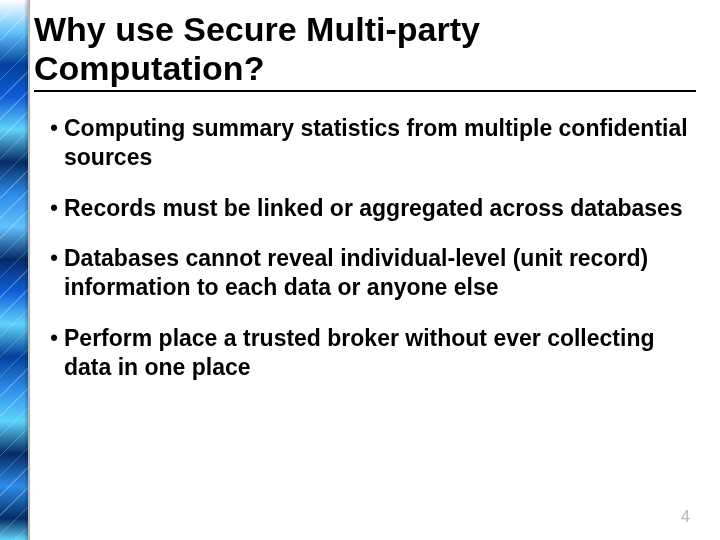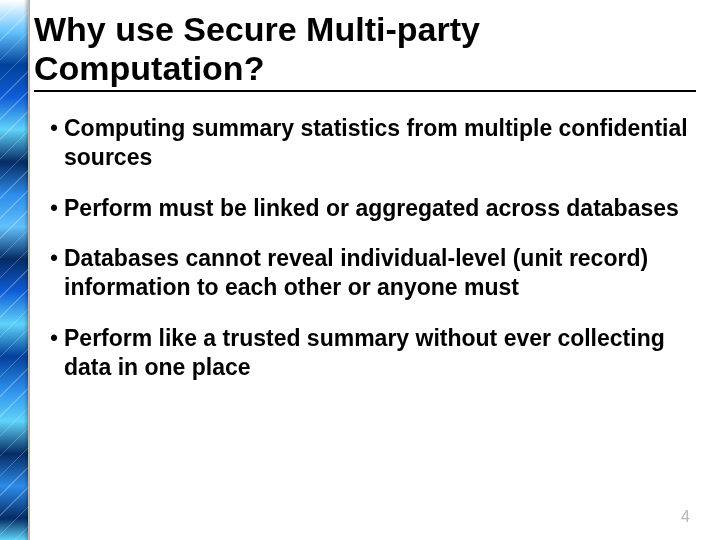--- a/index.html
+++ b/index.html
@@ -107,26 +107,26 @@
   <h1 class="title">Why use Secure Multi-party Computation?</h1>
   <div class="title-underline"></div>
 
   <div class="bullets">
     <div class="bullet">
       <span class="dot">•</span>
       <span class="txt">Computing summary statistics from multiple confidential sources</span>
     </div>
     <div class="bullet">
       <span class="dot">•</span>
-      <span class="txt">Perform must be linked or aggregated across databases</span>
+      <span class="txt">Records must be linked or aggregated across databases</span>
     </div>
     <div class="bullet">
       <span class="dot">•</span>
-      <span class="txt">Databases cannot reveal individual-level (unit record) information to each other or anyone must</span>
+      <span class="txt">Databases cannot reveal individual-level (unit record) information to each data or anyone else</span>
     </div>
     <div class="bullet">
       <span class="dot">•</span>
-      <span class="txt">Perform like a trusted summary without ever collecting data in one place</span>
+      <span class="txt">Perform place a trusted broker without ever collecting data in one place</span>
     </div>
   </div>
 </div>
 
 <div class="page-num">4</div>
 
 </body></html>

